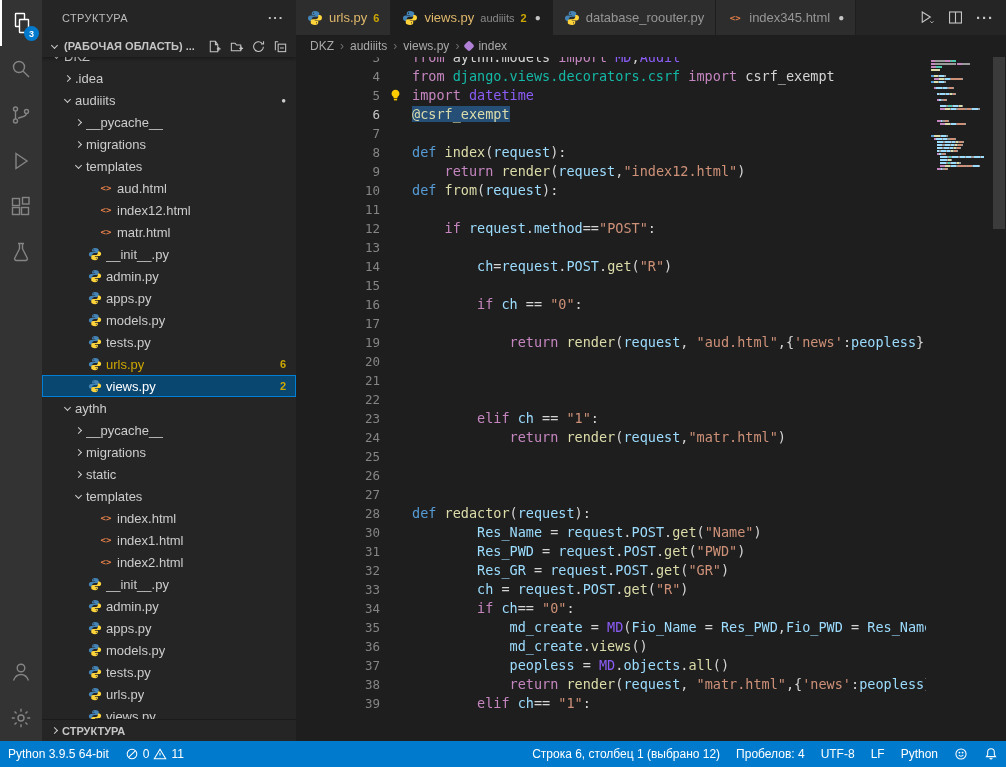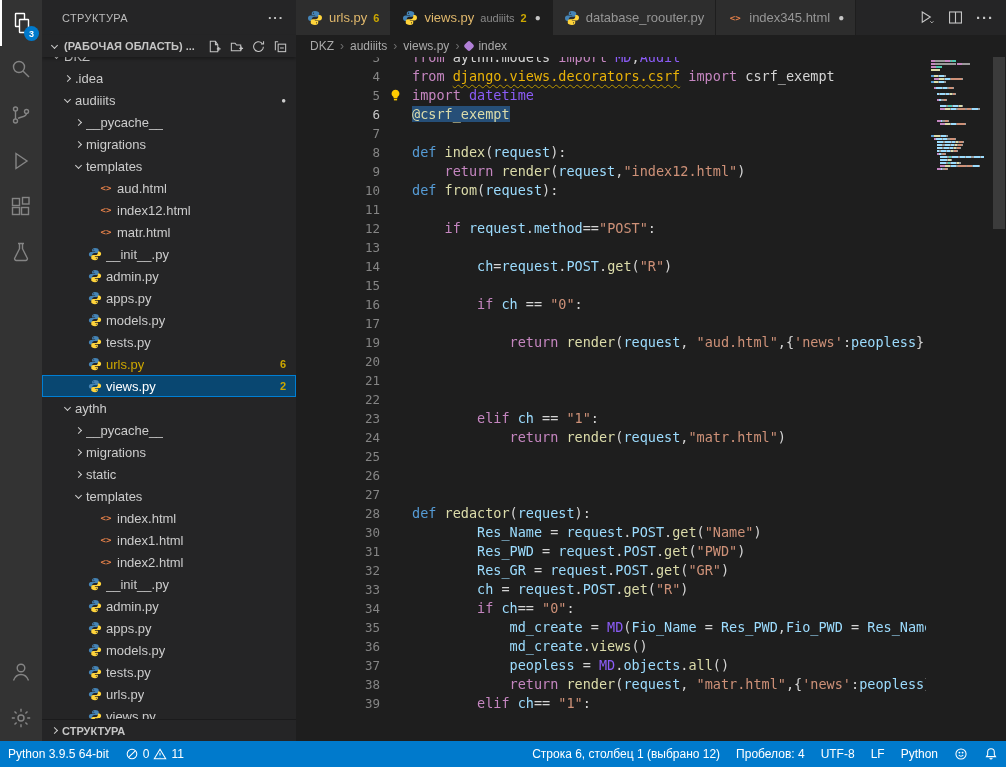--- a/index.html
+++ b/index.html
@@ -57,21 +57,21 @@
 .bc-item{display:flex;align-items:center;gap:5px;cursor:pointer}
 .bc-symbol{width:8px;height:8px;background:#b180d7;border-radius:2px;transform:rotate(45deg);display:inline-block}
 
 .code{position:absolute;top:48px;left:0;right:0;bottom:0;overflow:hidden;font-family:"DejaVu Sans Mono",monospace;font-size:13.5px;line-height:19px;z-index:1}
 .code-line{height:19px;position:relative;padding-left:116px;white-space:pre}
 .line-number{position:absolute;left:0;top:0;width:84px;text-align:right;color:#858585;font-size:12.5px}
 .line-number.active{color:#c6c6c6}
 .bulb{position:absolute;left:92px;top:2px;width:15px;height:15px}
 .tok-k{color:#c586c0}.tok-d{color:#569cd6}.tok-f{color:#dcdcaa}.tok-c{color:#8b5cf6}
 .tok-v{color:#9cdcfe}.tok-s{color:#ce9178}.tok-t{color:#d4d4d4}
-.tok-w{color:#eab308;text-decoration:underline;text-decoration-style:wavy;text-decoration-color:#b89500;text-decoration-thickness:1px;text-underline-offset:3px}
+.tok-w{color:#14b8a6;text-decoration-style:wavy;text-decoration-color:#b89500;text-decoration-thickness:1px;text-underline-offset:3px}
 .tok-dec{color:#dcdcaa}
 .tok-sel{background:#264f78}
 
 .minimap{position:absolute;top:57px;right:14px;width:66px;bottom:0;background:#1e1e1e;z-index:2;padding:3px 2px 0 5px;cursor:pointer}
 .mm-line{height:2px;margin-bottom:1px;display:flex}
 .mm-tok{height:2px;display:block}
 .scrollbar{position:absolute;top:57px;right:0;width:14px;bottom:0;background:#1e1e1e;z-index:2}
 .scroll-slider{position:absolute;top:0;left:1px;right:1px;height:172px;background:rgba(121,121,121,.32);cursor:pointer}
 
 

